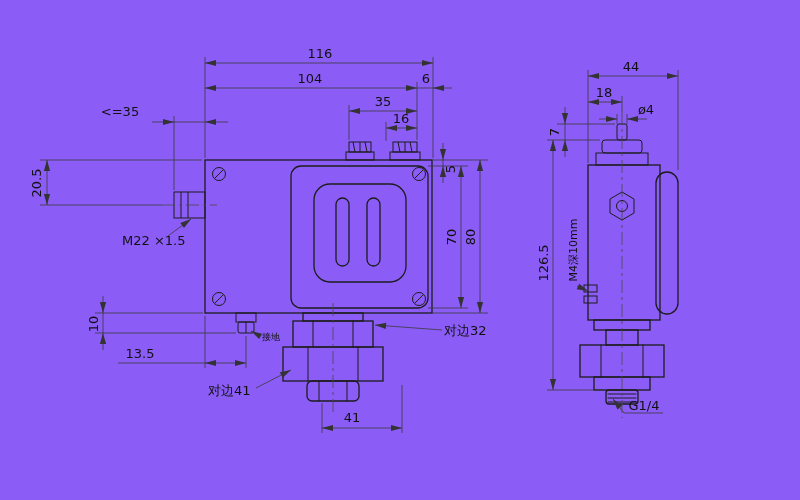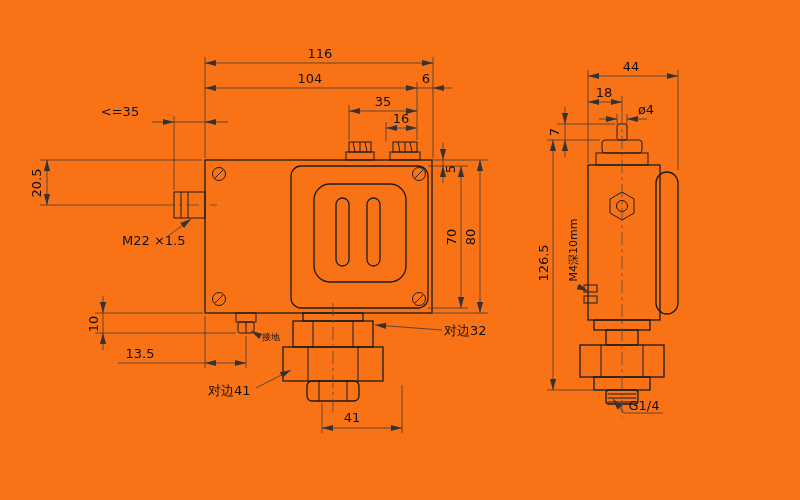--- a/index.html
+++ b/index.html
@@ -1,17 +1,17 @@
 <!DOCTYPE html>
 <html><head>
 <meta charset="utf-8">
 <style>
   html,body{margin:0;padding:0;background:#ffffff;}
   .canvas{
-    width:800px;height:500px;position:relative;background:#f97316;
+    width:800px;height:500px;position:relative;background:#8b5cf6;
     font-family:"DejaVu Sans",sans-serif;
     overflow:hidden;
   }
   svg{display:block;}
   .obj{stroke:#1c1c1c;stroke-width:1.3;fill:none;stroke-linecap:round;}
   .obj-thin{stroke:#1c1c1c;stroke-width:1;fill:none;}
   .dimline{stroke:#3a3a3a;stroke-width:0.8;fill:none;}
   .centerline{stroke:#4a4a4a;stroke-width:0.8;fill:none;stroke-dasharray:13 4 3 4;}
   .dimtext{font-family:"DejaVu Sans",sans-serif;font-size:13px;fill:#111;}
   .dimtext-sm{font-family:"DejaVu Sans",sans-serif;font-size:11px;fill:#111;}

